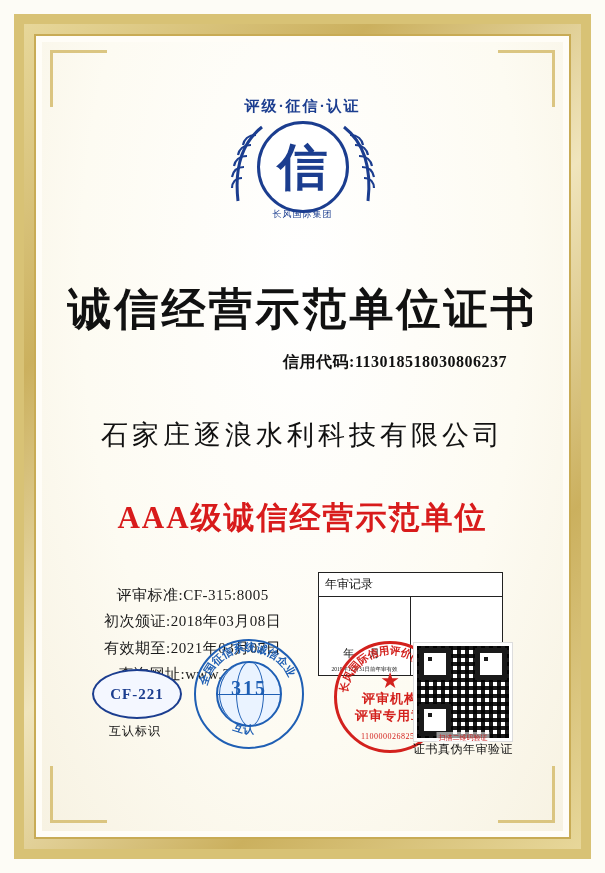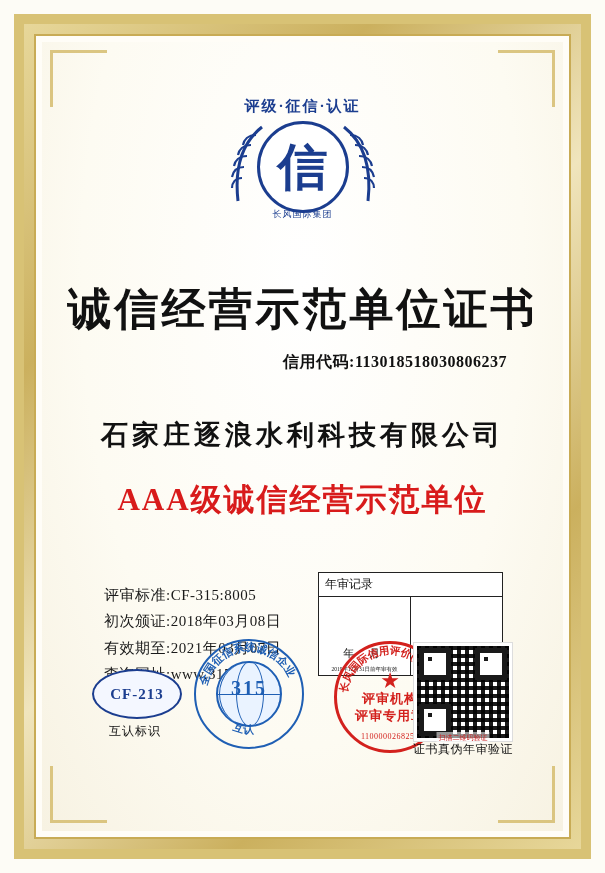--- a/index.html
+++ b/index.html
@@ -157,46 +157,46 @@
     font-weight: bold;
     color: #111111;
     letter-spacing: .5px;
   }
   .company-name {
     position: absolute;
     left: 0; right: 0;
     top: 375px;
     text-align: center;
     font-size: 27px;
-    font-weight: bold;
+    font-weight: normal;
     color: #111111;
     letter-spacing: 4px;
   }
   .award-line {
     position: absolute;
     left: 0; right: 0;
-    top: 437px;
+    top: 455px;
     text-align: center;
     font-size: 31px;
     font-weight: bold;
     color: #d81b1b;
     letter-spacing: 2px;
   }
 
   
   .details {
     position: absolute;
     left: 62px;
     top: 540px;
     font-size: 15px;
     color: #1a1a1a;
     line-height: 1.75;
     letter-spacing: .5px;
   }
-  .details div { white-space: nowrap; }
+  .details div { white-space: nowrap; text-align: center; }
 
   
   .review-table {
     position: absolute;
     right: 60px;
     top: 530px;
     width: 185px;
     border: 1px solid #222;
     box-sizing: border-box;
     background: #fff;
@@ -511,21 +511,21 @@
               <div class="ym">年 月</div>
               <div class="tiny">2020年12月31日前年审有效</div>
             </div>
           </div>
         </div>
 
         <div class="seals">
 
           <div class="cf-badge">
             <div class="cf-oval">
-              <span>CF-213</span>
+              <span>CF-221</span>
             </div>
             <div class="cf-caption">互认标识</div>
           </div>
 
           <div class="globe-seal">
             <div class="globe-ring"></div>
             <div class="globe-inner">
               <div class="globe-band"></div>
             </div>
             <div class="globe-315">315</div>

